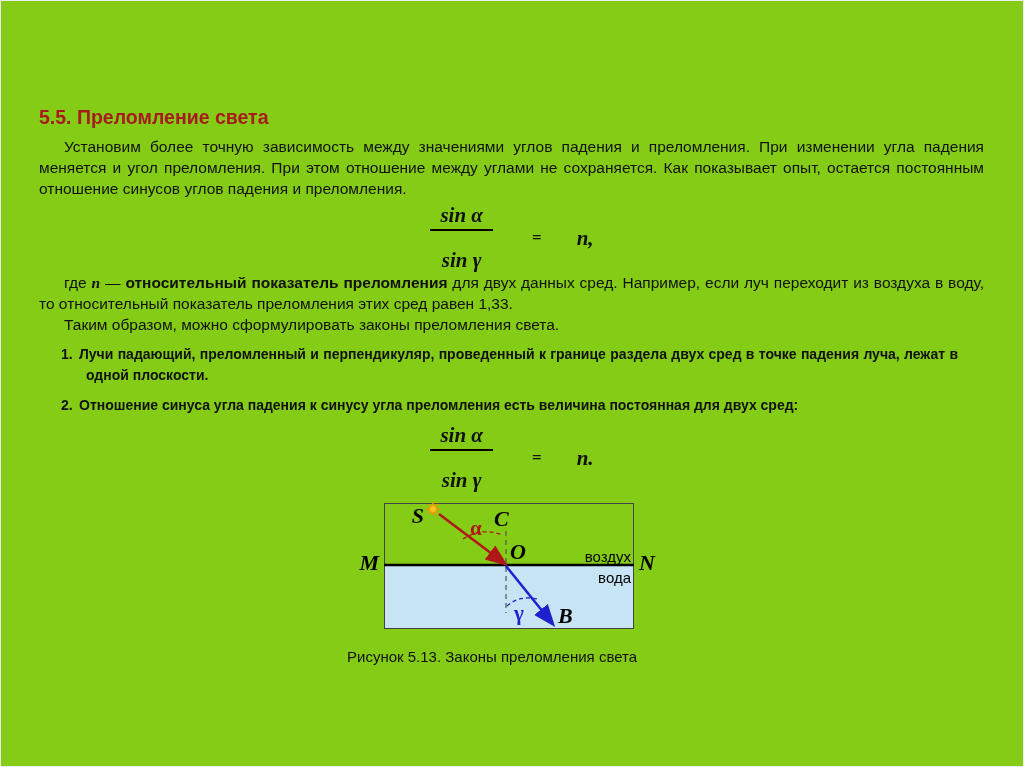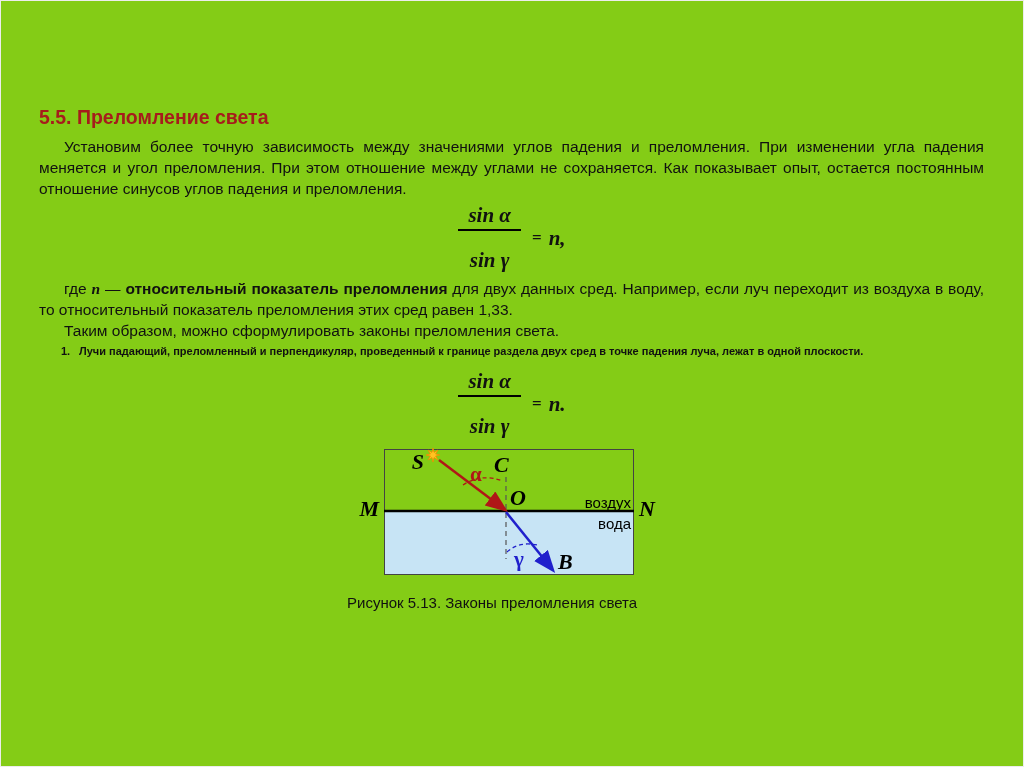--- a/index.html
+++ b/index.html
@@ -21,28 +21,29 @@
     font-weight: bold;
     color: #A61C1C;
   }
   .body-par {
     margin: 0 39px 0 38px;
     font-size: 15.5px;
     line-height: 21px;
     text-align: justify;
     text-indent: 25px;
   }
-  .par-after-formula { margin-top: 6px; }
+  .par-after-formula { }
   .bold { font-weight: bold; }
   .serif-n { font-family: "Liberation Serif", serif; font-style: italic; font-weight: bold; }
   .formula-row {
     display: flex;
     justify-content: center;
     align-items: center;
     margin: 5px 0 0 0;
+    gap: 28px;
   }
   .formula-row.second { margin-top: 8px; }
   .frac {
     display: inline-block;
     text-align: center;
     font-family: "Liberation Serif", serif;
     font-style: italic;
     font-weight: bold;
     font-size: 21px;
     line-height: 23px;
@@ -55,22 +56,22 @@
     font-size: 17px;
     margin: 0 7px 0 11px;
   }
   .frhs {
     font-family: "Liberation Serif", serif;
     font-style: italic;
     font-weight: bold;
     font-size: 21px;
   }
   .law {
-    margin: 0 65px 0 60px;
-    font-size: 11px;
+    margin: 9px 65px 0 60px;
+    font-size: 14px;
     line-height: 21px;
     font-weight: bold;
     text-align: justify;
     padding-left: 25px;
     text-indent: -25px;
   }
   .law .law-num { display: inline-block; width: 18px; text-indent: 0; }
   .diagram-wrap {
     margin: 2px 0 0 350px;
     width: 310px;
@@ -123,20 +124,23 @@
 
   <p class="body-par par-after-formula">
     <span>где </span><span class="serif-n">n</span><span> — </span><span class="bold">относительный показатель преломления</span><span> для двух данных сред. Например, если луч переходит из воздуха в воду, то относительный показатель преломления этих сред равен 1,33.</span>
   </p>
 
   <p class="body-par">Таким образом, можно сформулировать законы преломления света.</p>
 
   <div class="law">
     <span class="law-num">1.</span><span>Лучи падающий, преломленный и перпендикуляр, проведенный к границе раздела двух сред в точке падения луча, лежат в одной плоскости.</span>
   </div>
+  <div class="law">
+    <span class="law-num">2.</span><span>Отношение синуса угла падения к синусу угла преломления есть величина постоянная для двух сред:</span>
+  </div>
 
   <div class="formula-row second">
     <span class="frac">
       <span class="num">sin α</span>
       <span class="den">sin γ</span>
     </span>
     <span class="feq">=</span>
     <span class="frhs">n.</span>
   </div>
 

